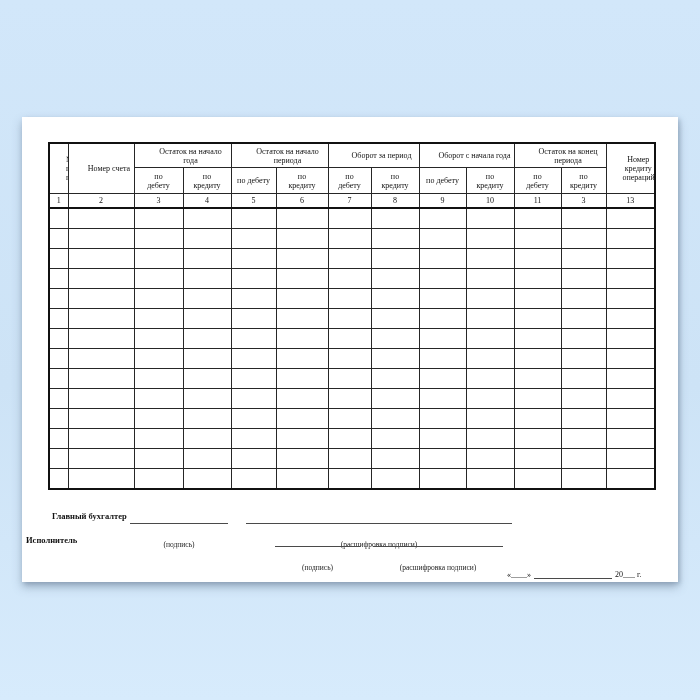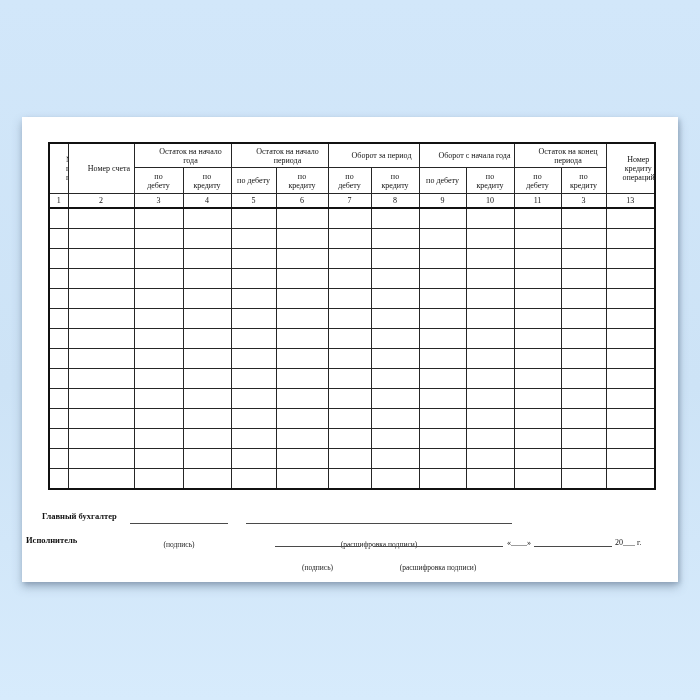--- a/index.html
+++ b/index.html
@@ -72,21 +72,21 @@
   .sig-label{
     position:absolute;font-size:8.5px;font-weight:bold;color:#111;white-space:nowrap;
   }
   .sig-line{position:absolute;}
   .sig-line .rule{height:10px;border-bottom:1px solid #4a4a4a;}
   .sig-line .caption{
     margin-top:16px;text-align:center;font-size:7.5px;color:#222;white-space:nowrap;
   }
   .sig-date{
     position:absolute;display:flex;align-items:flex-end;
-    font-size:8px;color:#111;white-space:nowrap;
+    font-size:8px;color:#111;white-space:nowrap;margin-top:32px;
   }
   .sig-date .rule2{width:78px;height:9px;border-bottom:1px solid #4a4a4a;margin:0 3px;}
 </style>
 </head>
 <body>
 
 <div class="stage">
   <div class="paper">
 
     <div class="sheet">
@@ -368,21 +368,21 @@
               <td></td>
               <td></td>
               <td></td>
               <td></td>
             </tr>
           </tbody>
       </table>
 
     </div>
 
-    <div class="sig-label" style="left:20px;top:394px;">Главный бухгалтер</div>
+    <div class="sig-label" style="left:30px;top:394px;">Главный бухгалтер</div>
     <div class="sig-line" style="left:108px;top:396px;width:98px;">
       <div class="rule"></div>
       <div class="caption">(подпись)</div>
     </div>
     <div class="sig-line" style="left:224px;top:396px;width:266px;">
       <div class="rule"></div>
       <div class="caption">(расшифровка подписи)</div>
     </div>
 
     <div class="sig-label" style="left:4px;top:418px;text-align:center;">Исполнитель</div>

